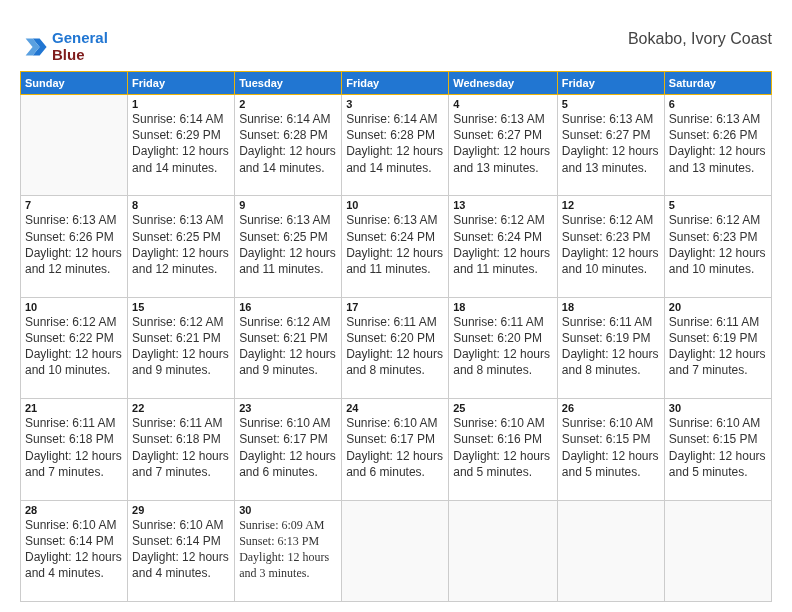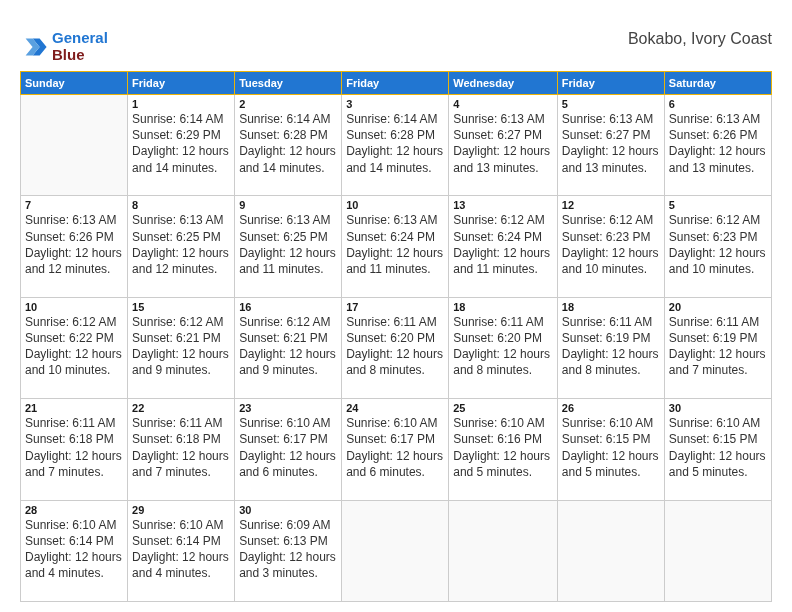--- a/index.html
+++ b/index.html
@@ -333,21 +333,21 @@
           </td>
           <td>
             <span class="day-number">29</span>
             <div class="day-info" style="white-space: pre-line;">Sunrise: 6:10 AM
 Sunset: 6:14 PM
 Daylight: 12 hours
 and 4 minutes.</div>
           </td>
           <td>
             <span class="day-number">30</span>
-            <div class="day-info" style="white-space: pre-line;">Sunrise: 6:09 AM
+            <div class="day-info" style="white-space: pre-line; font-family: Liberation Serif, serif;">Sunrise: 6:09 AM
 Sunset: 6:13 PM
 Daylight: 12 hours
 and 3 minutes.</div>
           </td>
           <td class="empty"></td>
           <td class="empty"></td>
           <td class="empty"></td>
           <td class="empty"></td>
         </tr>
       </tbody>

